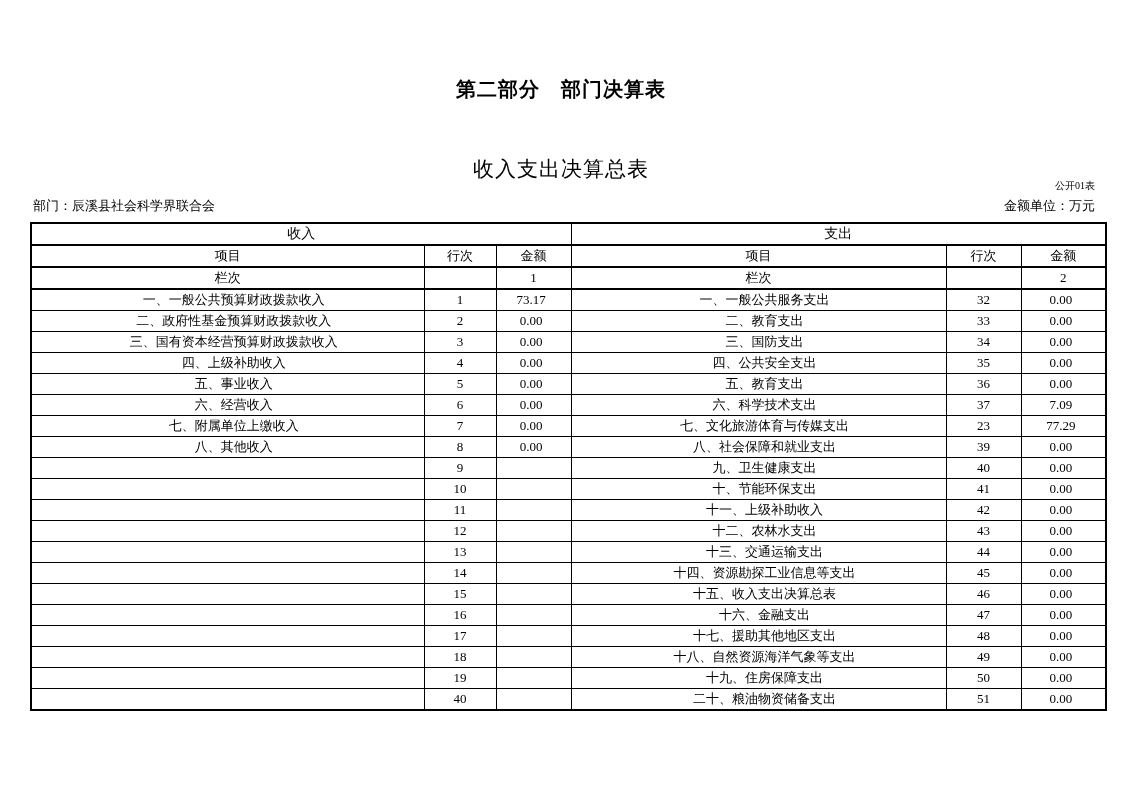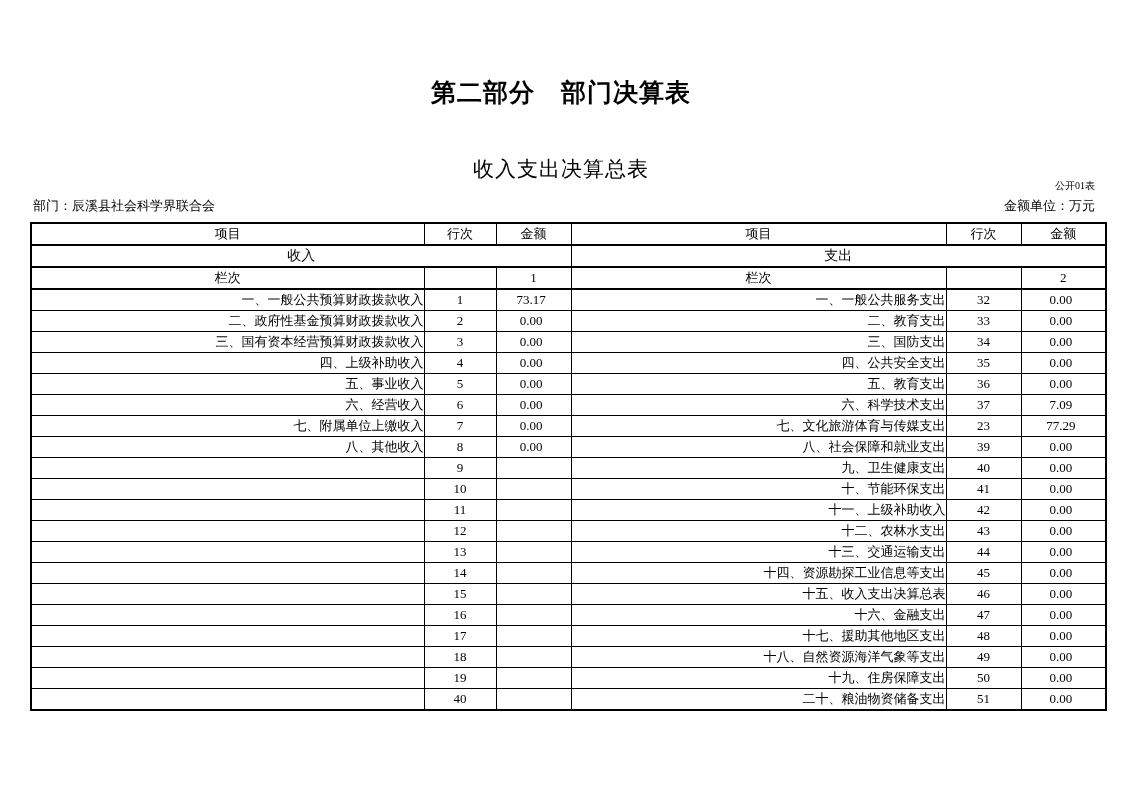--- a/index.html
+++ b/index.html
@@ -17,21 +17,21 @@
     overflow: hidden;
   }
   .part-title {
     position: absolute;
     top: 76px;
     left: 0;
     width: 100%;
     text-align: center;
     font-family: "Liberation Sans", "DejaVu Sans", sans-serif;
     font-weight: bold;
-    font-size: 25px;
+    font-size: 20px;
     letter-spacing: 1px;
   }
   .table-title {
     position: absolute;
     top: 155px;
     left: 0;
     width: 100%;
     text-align: center;
     font-size: 21px;
     letter-spacing: 1px;
@@ -76,21 +76,21 @@
     vertical-align: middle;
   }
   table.summary thead th {
     text-align: center;
     border-bottom: 2px solid #000;
   }
   table.summary th.sec {
     font-size: 14px;
   }
   table.summary td.item {
-    text-align: right;
+    text-align: center;
     padding-left: 12px;
   }
   table.summary td.line {
     text-align: center;
   }
   table.summary td.amount {
     text-align: center;
     padding-right: 5px;
   }
 </style>
@@ -111,30 +111,30 @@
     <colgroup>
       <col style="width:393px">
       <col style="width:72px">
       <col style="width:75px">
       <col style="width:375px">
       <col style="width:75px">
       <col style="width:85px">
     </colgroup>
     <thead>
       <tr>
+        <th class="sec" colspan="3">收入</th>
+        <th class="sec" colspan="3">支出</th>
+      </tr>
+      <tr>
         <th>项目</th>
         <th>行次</th>
         <th>金额</th>
         <th>项目</th>
         <th>行次</th>
         <th>金额</th>
-      </tr>
-      <tr>
-        <th class="sec" colspan="3">收入</th>
-        <th class="sec" colspan="3">支出</th>
       </tr>
       <tr>
         <th>栏次</th>
         <th></th>
         <th>1</th>
         <th>栏次</th>
         <th></th>
         <th>2</th>
       </tr>
     </thead>

